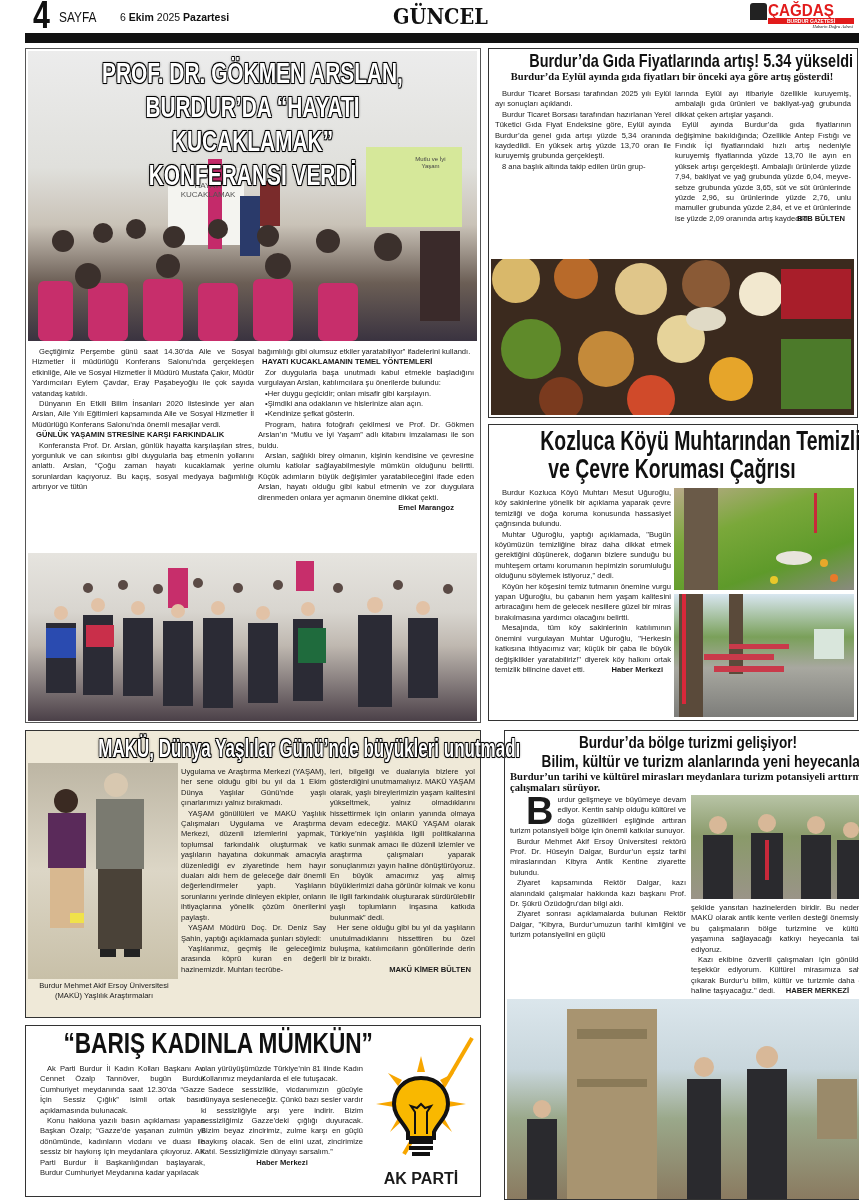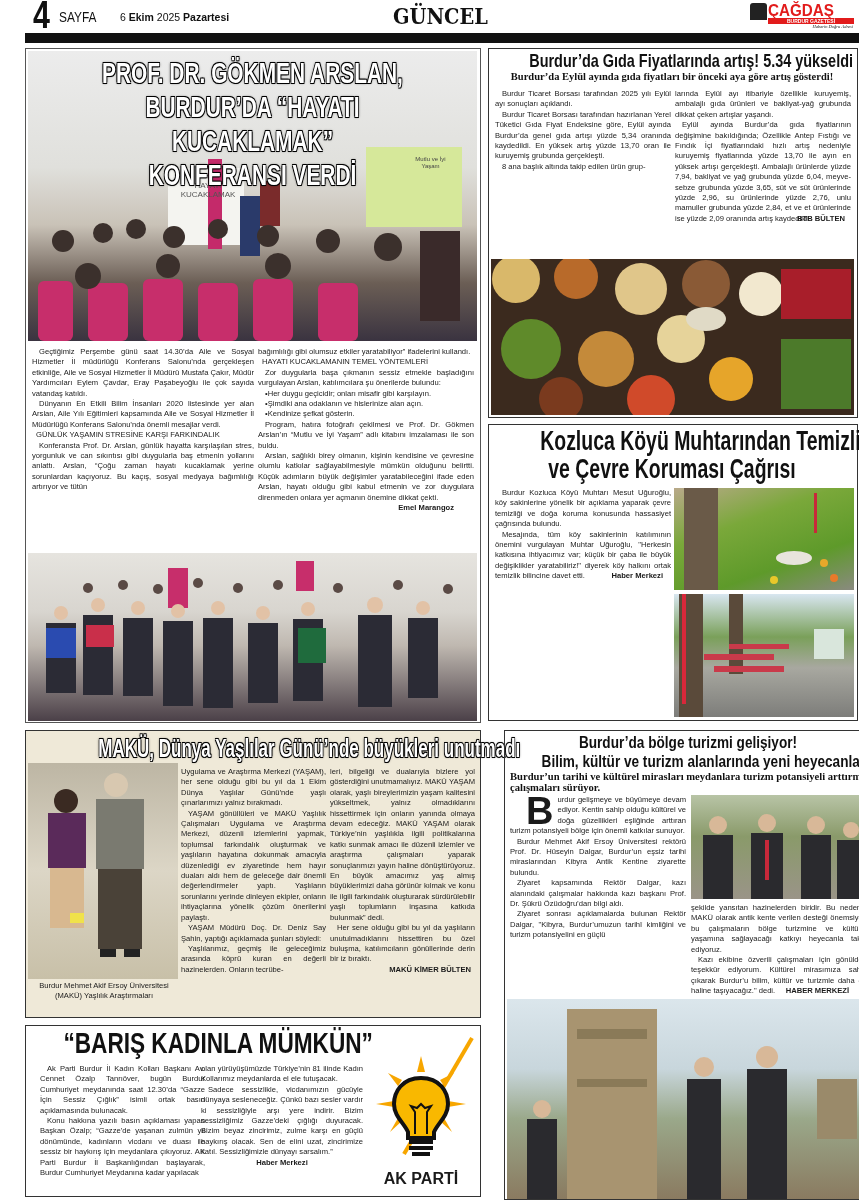--- a/index.html
+++ b/index.html
@@ -1,20 +1,20 @@
 <!DOCTYPE html>
 <html><head>
 <meta charset="utf-8">
 <style>
 *{box-sizing:border-box;margin:0;padding:0}
 body{width:859px;height:1200px;background:#fff;position:relative;overflow:hidden;font-family:"Liberation Sans",sans-serif;color:#111}
 .abs{position:absolute}
 .txt{font-size:7.6px;line-height:10.4px;text-align:justify;hyphens:auto;color:#1a1a1a}
 .txt p{text-indent:7px}
-.txt p.h{font-weight:normal;text-indent:4px}
+.txt p.h{font-weight:bold;text-indent:4px}
 .txt p.sign{font-weight:bold;text-align:right;text-indent:0}
 .box{position:absolute;border:1.5px solid #333}
 .photo{position:absolute;overflow:hidden}
 </style>
 </head>
 <body>
 
 <div class="abs" style="left:33px;top:-6px;font-size:38px;font-weight:bold;font-family:'Liberation Sans',sans-serif;letter-spacing:-2px;transform:scaleX(0.8);transform-origin:left top">4</div>
 <div class="abs" style="left:59px;top:9px;font-size:14px;transform:scaleX(0.85);transform-origin:left top">SAYFA</div>
 <div class="abs" style="left:120px;top:11px;font-size:10.5px;white-space:nowrap">
@@ -79,21 +79,21 @@
 
   <div class="txt abs" style="left:6px;top:298px;width:222px">
     <p>Geçtiğimiz Perşembe günü saat 14.30’da Aile ve Sosyal Hizmetler İl müdürlüğü Konferans Salonu’nda gerçekleşen etkinliğe, Aile ve Sosyal Hizmetler İl Müdürü Mustafa Çakır, Müdür Yardımcıları Eylem Çavdar, Eray Paşabeyoğlu ile çok sayıda vatandaş katıldı.</p>
     <p>Dünyanın En Etkili Bilim İnsanları 2020 listesinde yer alan Arslan, Aile Yılı Eğitimleri kapsamında Aile ve Sosyal Hizmetler İl Müdürlüğü Konferans Salonu’nda önemli mesajlar verdi.</p>
     <p class="h">GÜNLÜK YAŞAMIN STRESİNE KARŞI FARKINDALIK</p>
     <p>Konferansta Prof. Dr. Arslan, günlük hayatta karşılaşılan stres, yorgunluk ve can sıkıntısı gibi duygularla baş etmenin yollarını anlattı. Arslan, “Çoğu zaman hayatı kucaklamak yerine sorunlardan kaçıyoruz. Bu kaçış, sosyal medyaya bağımlılığı artırıyor ve tütün</p>
   </div>
   <div class="txt abs" style="left:232px;top:298px;width:216px">
     <p style="text-indent:0">bağımlılığı gibi olumsuz etkiler yaratabiliyor” ifadelerini kullandı.</p>
     <p class="h">HAYATI KUCAKLAMANIN TEMEL YÖNTEMLERİ</p>
-    <p>Zor duygularla başa çıkmanın sessiz etmekle başladığını vurgulayan Arslan, katılımcılara şu önerilerde bulundu:</p>
+    <p>Zor duygularla başa unutmadı kabul etmekle başladığını vurgulayan Arslan, katılımcılara şu önerilerde bulundu:</p>
     <p>•Her duygu geçicidir; onları misafir gibi karşılayın.</p>
     <p>•Şimdiki ana odaklanın ve hislerinize alan açın.</p>
     <p>•Kendinize şefkat gösterin.</p>
     <p>Program, hatıra fotoğrafı çekilmesi ve Prof. Dr. Gökmen Arslan’ın “Mutlu ve İyi Yaşam” adlı kitabını imzalaması ile son buldu.</p>
     <p>Arslan, sağlıklı birey olmanın, kişinin kendisine ve çevresine olumlu katkılar sağlayabilmesiyle mümkün olduğunu belirtti. Küçük adımların büyük değişimler yaratabileceğini ifade eden Arslan, hayatı olduğu gibi kabul etmenin ve zor duygulara direnmeden onlara yer açmanın önemine dikkat çekti.</p>
     <p class="sign" style="padding-right:20px">Emel Marangoz</p>
   </div>
 
   <div class="photo" style="left:2px;top:504px;width:449px;height:168px;background:linear-gradient(180deg,#e6e4df 0%,#d8d5cf 35%,#bfb8b0 55%,#4b4048 100%)">
     <svg width="449" height="168" style="position:absolute;left:0;top:0">
@@ -172,20 +172,22 @@
   </div>
 </div>
 
 <div class="box" style="left:488px;top:424px;width:370px;height:297px">
   <div class="abs" style="left:0;top:2px;width:366px;text-align:center;font-weight:bold;font-size:27px;line-height:28px">
     <div style="transform:scaleX(0.72);white-space:nowrap">Kozluca Köyü Muhtarından Temizlik</div>
     <div style="transform:scaleX(0.72);white-space:nowrap">ve Çevre Koruması Çağrısı</div>
   </div>
   <div class="txt abs" style="left:6px;top:63px;width:176px">
     <p>Burdur Kozluca Köyü Muhtarı Mesut Uğuroğlu, köy sakinlerine yönelik bir açıklama yaparak çevre temizliği ve doğa koruma konusunda hassasiyet çağrısında bulundu.</p>
+    <p>Muhtar Uğuroğlu, yaptığı açıklamada, "Bugün köyümüzün temizliğine biraz daha dikkat etmek gerektiğini düşünerek, doğanın bizlere sunduğu bu muhteşem ortamı korumanın hepimizin sorumluluğu olduğunu söylemek istiyoruz," dedi.</p>
+    <p>Köyün her köşesini temiz tutmanın önemine vurgu yapan Uğuroğlu, bu çabanın hem yaşam kalitesini artıracağını hem de gelecek nesillere güzel bir miras bırakılmasına yardımcı olacağını belirtti.</p>
     <p>Mesajında, tüm köy sakinlerinin katılımının önemini vurgulayan Muhtar Uğuroğlu, "Herkesin katkısına ihtiyacımız var; küçük bir çaba ile büyük değişiklikler yaratabiliriz!" diyerek köy halkını ortak temizlik bilincine davet etti.</p>
     <p class="sign" style="margin-top:-10.4px;padding-right:8px">Haber Merkezi</p>
   </div>
   <div class="photo" style="left:185px;top:63px;width:180px;height:102px;background:linear-gradient(160deg,#b9a98a 0%,#7aa83a 35%,#5e9a2a 70%,#8a8a80 100%)">
     <svg width="180" height="102" style="position:absolute;left:0;top:0">
       <rect x="10" y="0" width="34" height="102" fill="#6a5a48"></rect>
       <rect x="140" y="5" width="3" height="40" fill="#c8283a"></rect>
       <ellipse cx="120" cy="70" rx="18" ry="7" fill="#e8e4dc"></ellipse>
       <circle cx="150" cy="75" r="4" fill="#e8a82a"></circle>
         <circle cx="160" cy="90" r="4" fill="#e87a2a"></circle>
@@ -220,21 +222,21 @@
       <rect x="72" y="186" width="16" height="8" fill="#222"></rect>
         <rect x="96" y="186" width="16" height="8" fill="#222"></rect>
       <rect x="42" y="150" width="14" height="10" fill="#f0e24a"></rect>
     </svg>
   </div>
   <div class="abs txt" style="left:4px;top:250px;width:148px;text-align:center;font-size:7.6px">Burdur Mehmet Akif Ersoy Üniversitesi (MAKÜ) Yaşlılık Araştırmaları</div>
   <div class="txt abs" style="left:155px;top:36px;width:145px">
     <p style="text-indent:0">Uygulama ve Araştırma Merkezi (YAŞAM), her sene olduğu gibi bu yıl da 1 Ekim Dünya Yaşlılar Günü’nde yaşlı çınarlarımızı yalnız bırakmadı.</p>
     <p>YAŞAM gönüllüleri ve MAKÜ Yaşlılık Çalışmaları Uygulama ve Araştırma Merkezi, düzenli izlemlerini yapmak, toplumsal farkındalık oluşturmak ve yaşlıların hayatına dokunmak amacıyla düzenlediği ev ziyaretinde hem hayır duaları aldı hem de geleceğe dair önemli değerlendirmeler yaptı. Yaşlıların sorunlarını yerinde dinleyen ekipler, onların ihtiyaçlarına yönelik çözüm önerilerini paylaştı.</p>
     <p>YAŞAM Müdürü Doç. Dr. Deniz Say Şahin, yaptığı açıklamada şunları söyledi:</p>
-    <p>Yaşlılarımız, geçmiş ile geleceğimiz arasında köprü kuran en değerli hazinelerden. Onların tecrübe-</p>
+    <p>Yaşlılarımız, geçmiş ile geleceğimiz arasında köprü kuran en değerli hazinemizdir. Muhtarı tecrübe-</p>
   </div>
   <div class="txt abs" style="left:304px;top:36px;width:145px">
     <p style="text-indent:0">leri, bilgeliği ve dualarıyla bizlere yol gösterdiğini unutmamalıyız. MAKÜ YAŞAM olarak, yaşlı bireylerimizin yaşam kalitesini yükseltmek, yalnız olmadıklarını hissettirmek için onların yanında olmaya devam edeceğiz. MAKÜ YAŞAM olarak Türkiye’nin yaşlılıkla ilgili politikalarına katkı sunmak amacı ile düzenli izlemler ve araştırma çalışmaları yaparak sonuçlarımızı yayın haline dönüştürüyoruz. En büyük amacımız yaş almış büyüklerimizi daha görünür kılmak ve konu ile ilgili farkındalık oluşturarak sürdürülebilir yaşlı toplumların inşasına katkıda bulunmak” dedi.</p>
     <p>Her sene olduğu gibi bu yıl da yaşlıların unutulmadıklarını hissettiren bu özel buluşma, katılımcıların gönüllerinde derin bir iz bıraktı.</p>
     <p class="sign" style="padding-right:4px">MAKÜ KİMER BÜLTEN</p>
   </div>
 </div>
 
 <div class="box" style="left:504px;top:730px;width:370px;height:470px">
   <div class="abs" style="left:0;top:2px;width:366px;text-align:center;font-weight:bold;line-height:19px">

